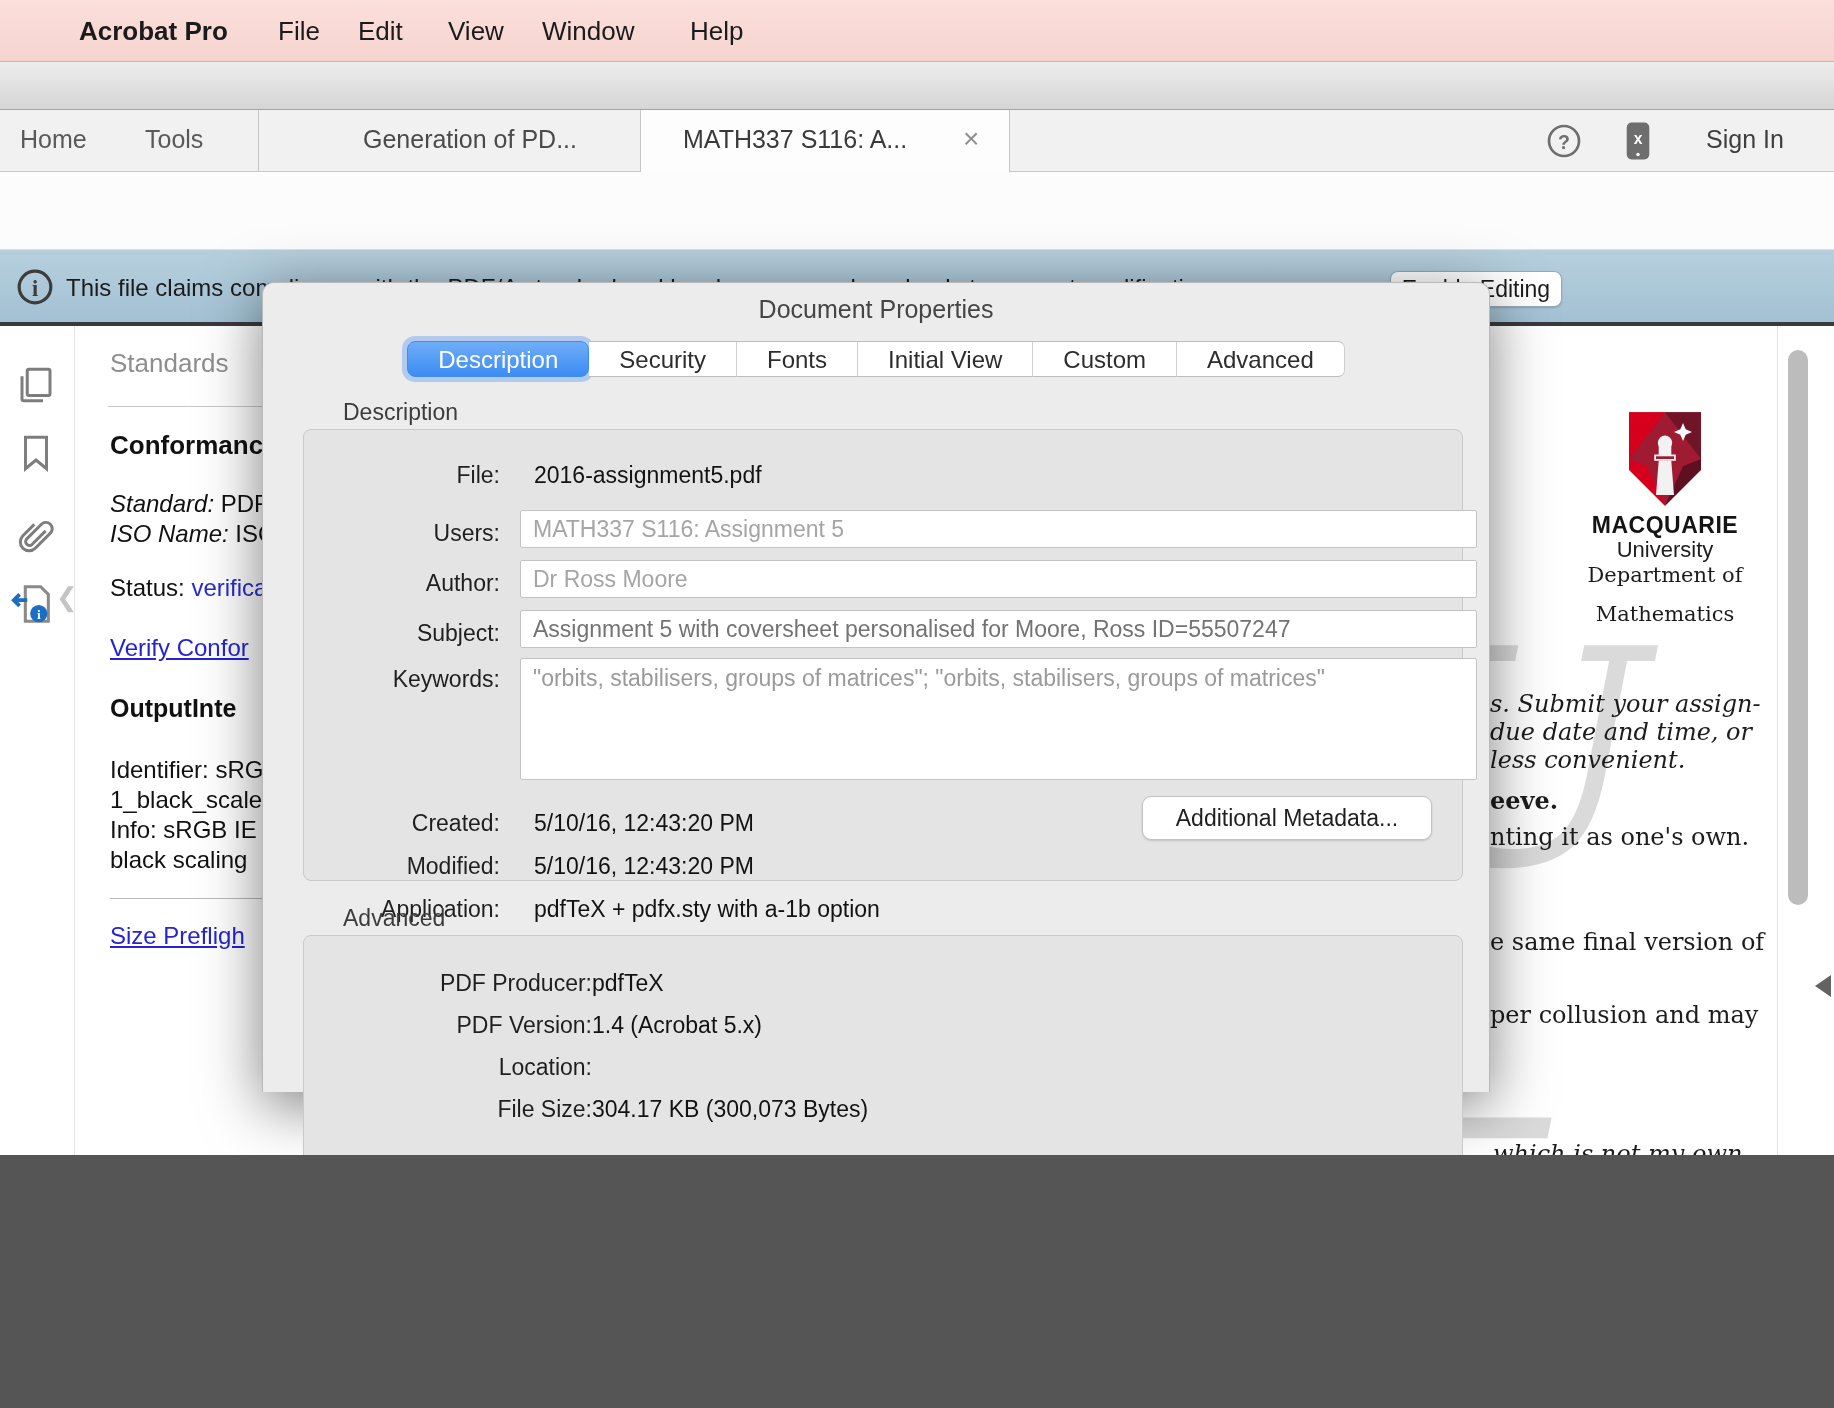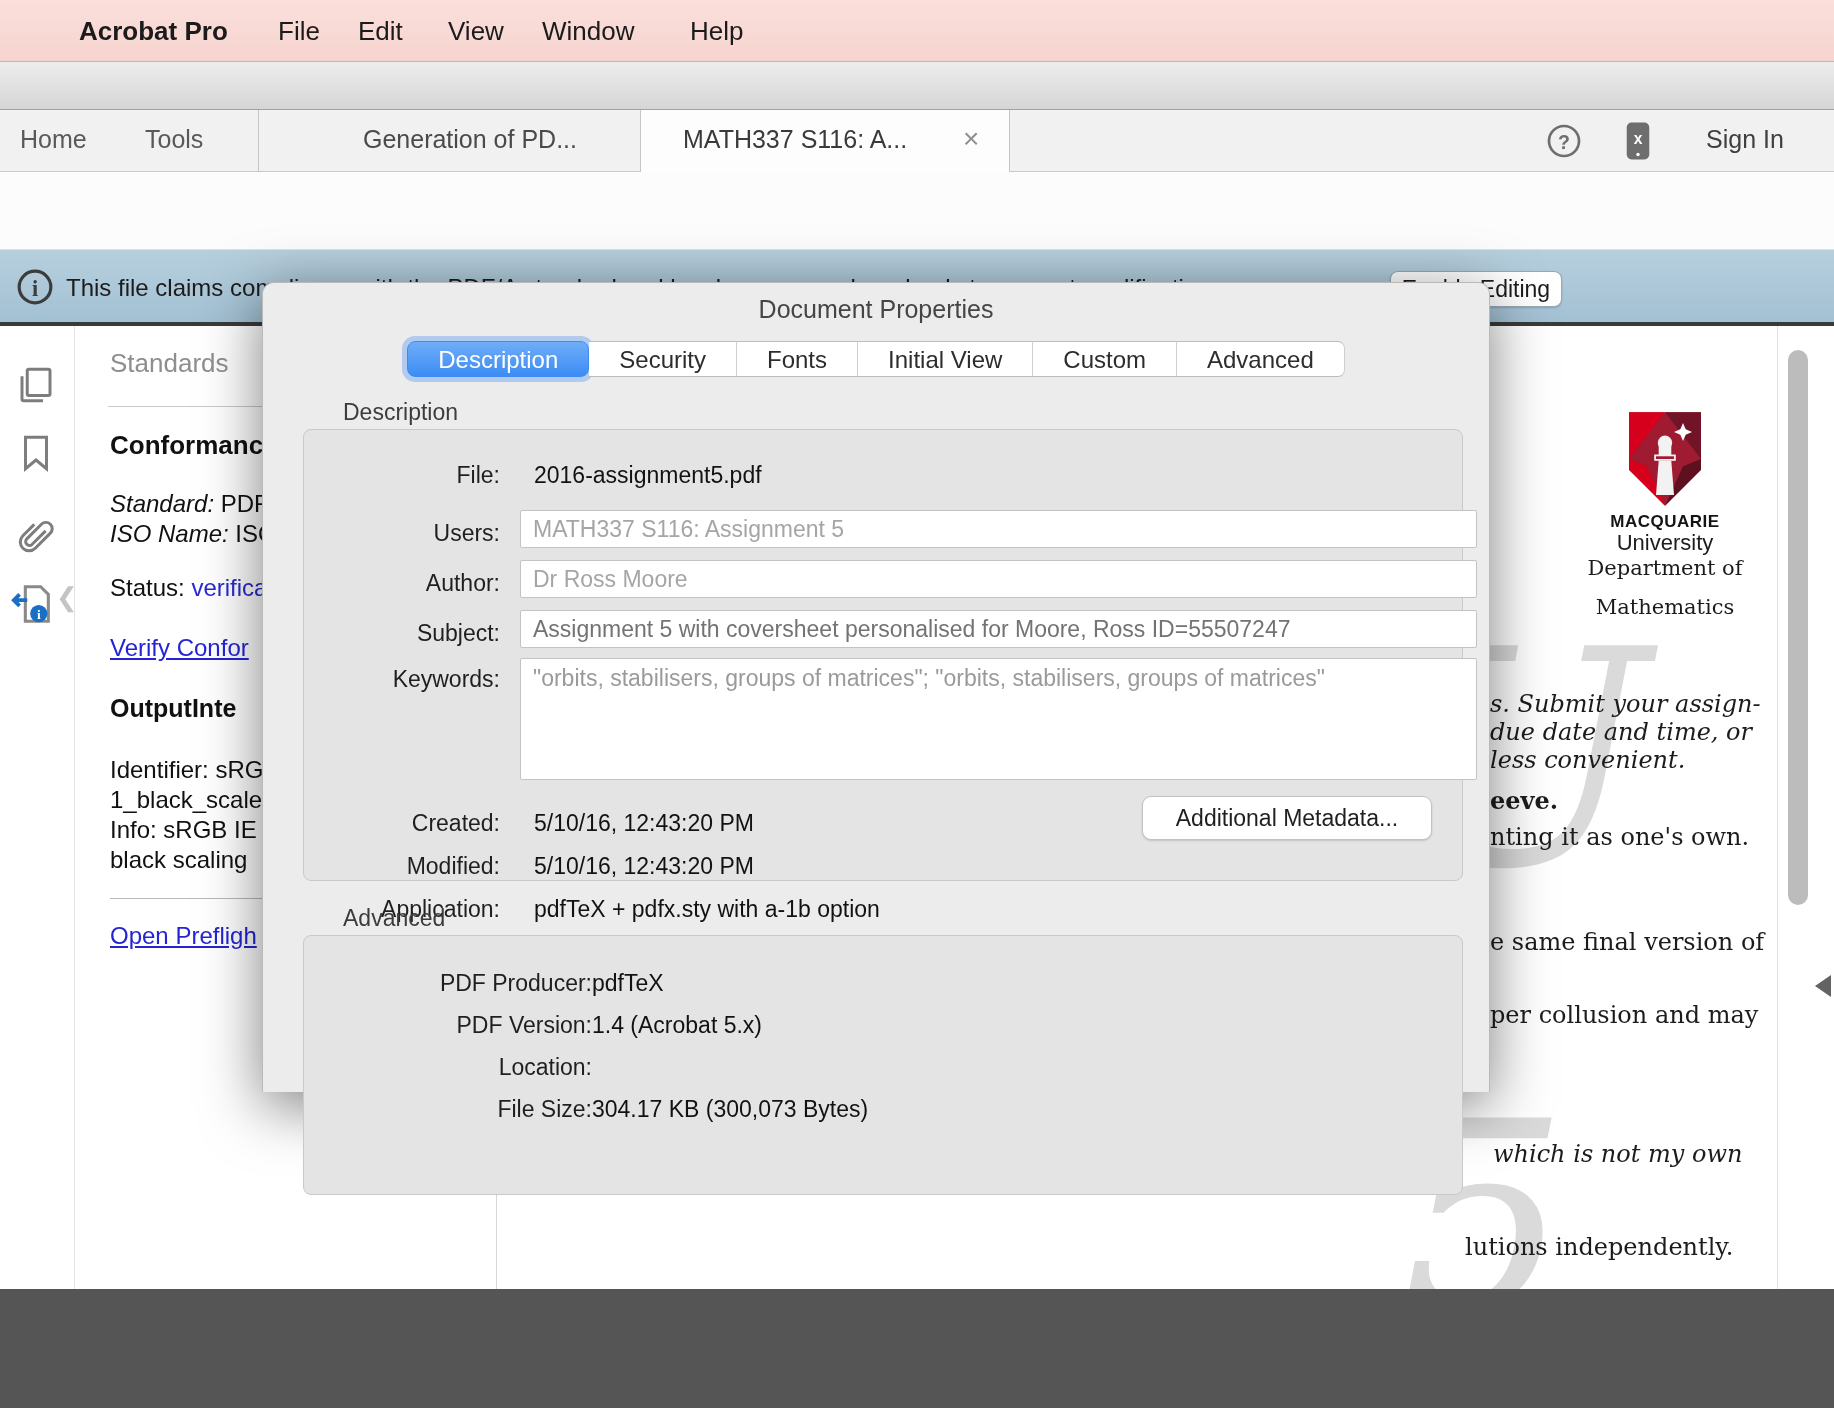--- a/index.html
+++ b/index.html
@@ -1,18 +1,18 @@
 <!DOCTYPE html>
 <html><head>
 <meta charset="utf-8">
 <style>
   * { margin:0; padding:0; box-sizing:border-box; }
   html,body { background:#555; }
   #screen {
-    position:relative; width:1834px; height:1289px; overflow:hidden;
+    position:relative; width:1834px; height:1155px; overflow:hidden;
     font-family:"Liberation Sans", sans-serif; background:#fff;
   }
   .abs { position:absolute; }
 
   
   #menubar { left:0; top:0; width:1834px; height:62px;
     background:linear-gradient(#fbdfdb,#f6d4cf); border-bottom:1px solid #cbb2ae;
     color:#1b1b1b; font-size:26px; }
   #menubar .mitem { position:absolute; top:16px; }
 
@@ -72,21 +72,21 @@
     background:
       repeating-linear-gradient(90deg,#000 0 3px,transparent 3px 5px,#000 5px 6px,transparent 6px 11px,#000 11px 16px,transparent 16px 18px,#000 18px 19px,transparent 19px 24px),
       repeating-linear-gradient(90deg,transparent 0 7px,#000 7px 9px,transparent 9px 20px,#000 20px 22px,transparent 22px 29px);
     background-color:#fff; }
   .wm { position:absolute; color:#dadada; font-family:"DejaVu Serif",serif; font-style:italic; z-index:0; }
   .frag { position:absolute; font-family:"DejaVu Serif",serif; font-size:24px; color:#1c1c1c; white-space:nowrap; z-index:1;}
   .it { font-style:italic; }
 
   
   #logo { position:absolute; left:1078px; top:86px; width:180px; text-align:center; z-index:1; }
-  #logo .mq { font-size:17px; font-weight:bold; letter-spacing:.5px; color:#141414; margin-top:6px;}
+  #logo .mq { font-size:23px; font-weight:bold; letter-spacing:.5px; color:#141414; margin-top:6px;}
   #logo .uni { font-size:22px; color:#1d1d1d; margin-top:-2px; }
   #logo .dept { font-family:"DejaVu Serif",serif; font-size:21px; color:#1b1b1b; }
 
   
   #vscroll-thumb { position:absolute; left:1291px; top:24px; width:20px; height:555px;
     background:#bcbcbc; border-radius:10px; z-index:2;}
   #page-edge { position:absolute; left:1280px; top:0; width:1px; height:1082px; background:#e2e2e2; }
   #right-collapse { position:absolute; left:1318px; top:649px; z-index:2; width:0; height:0;
     border-top:11px solid transparent; border-bottom:11px solid transparent; border-right:16px solid #636363; }
 
@@ -331,21 +331,21 @@
       <div class="abs nw" style="left:35px; top:248px; font-size:24px;">
         <span>Status: </span><span class="link">verification succeeded</span>
       </div>
       <div class="abs nw ulink" style="left:35px; top:308px; font-size:24px;">Verify Confor</div>
       <div class="abs nw" style="left:35px; top:368px; font-size:25px; font-weight:bold; color:#111;">OutputInte</div>
       <div class="abs nw" style="left:35px; top:430px; font-size:24px;">Identifier: sRG</div>
       <div class="abs nw" style="left:35px; top:460px; font-size:24px;">1_black_scale</div>
       <div class="abs nw" style="left:35px; top:490px; font-size:24px;">Info: sRGB IE</div>
       <div class="abs nw" style="left:35px; top:520px; font-size:24px;">black scaling</div>
       <div class="abs" style="left:35px; top:572px; width:160px; height:1px; background:#b9b9b9;"></div>
-      <div class="abs nw ulink" style="left:35px; top:596px; font-size:24px;">Open Prefligh</div>
+      <div class="abs nw ulink" style="left:35px; top:596px; font-size:24px;">Size Prefligh</div>
     </div>
 
     <div id="page">
       <div class="wm" style="left:900px; top:260px; font-size:300px;">U</div>
       <div class="wm" style="left:905px; top:740px; font-size:260px;">5</div>
       <div class="wm" style="left:550px; top:196px; font-size:90px; font-style:normal; color:#d3d3d3;">Λ</div>
 
       <div id="barcode"></div>
 
       <div class="abs serif nw" style="left:195px; top:180px; font-size:25px; font-weight:bold; z-index:1;">MATH337 S116</div>

